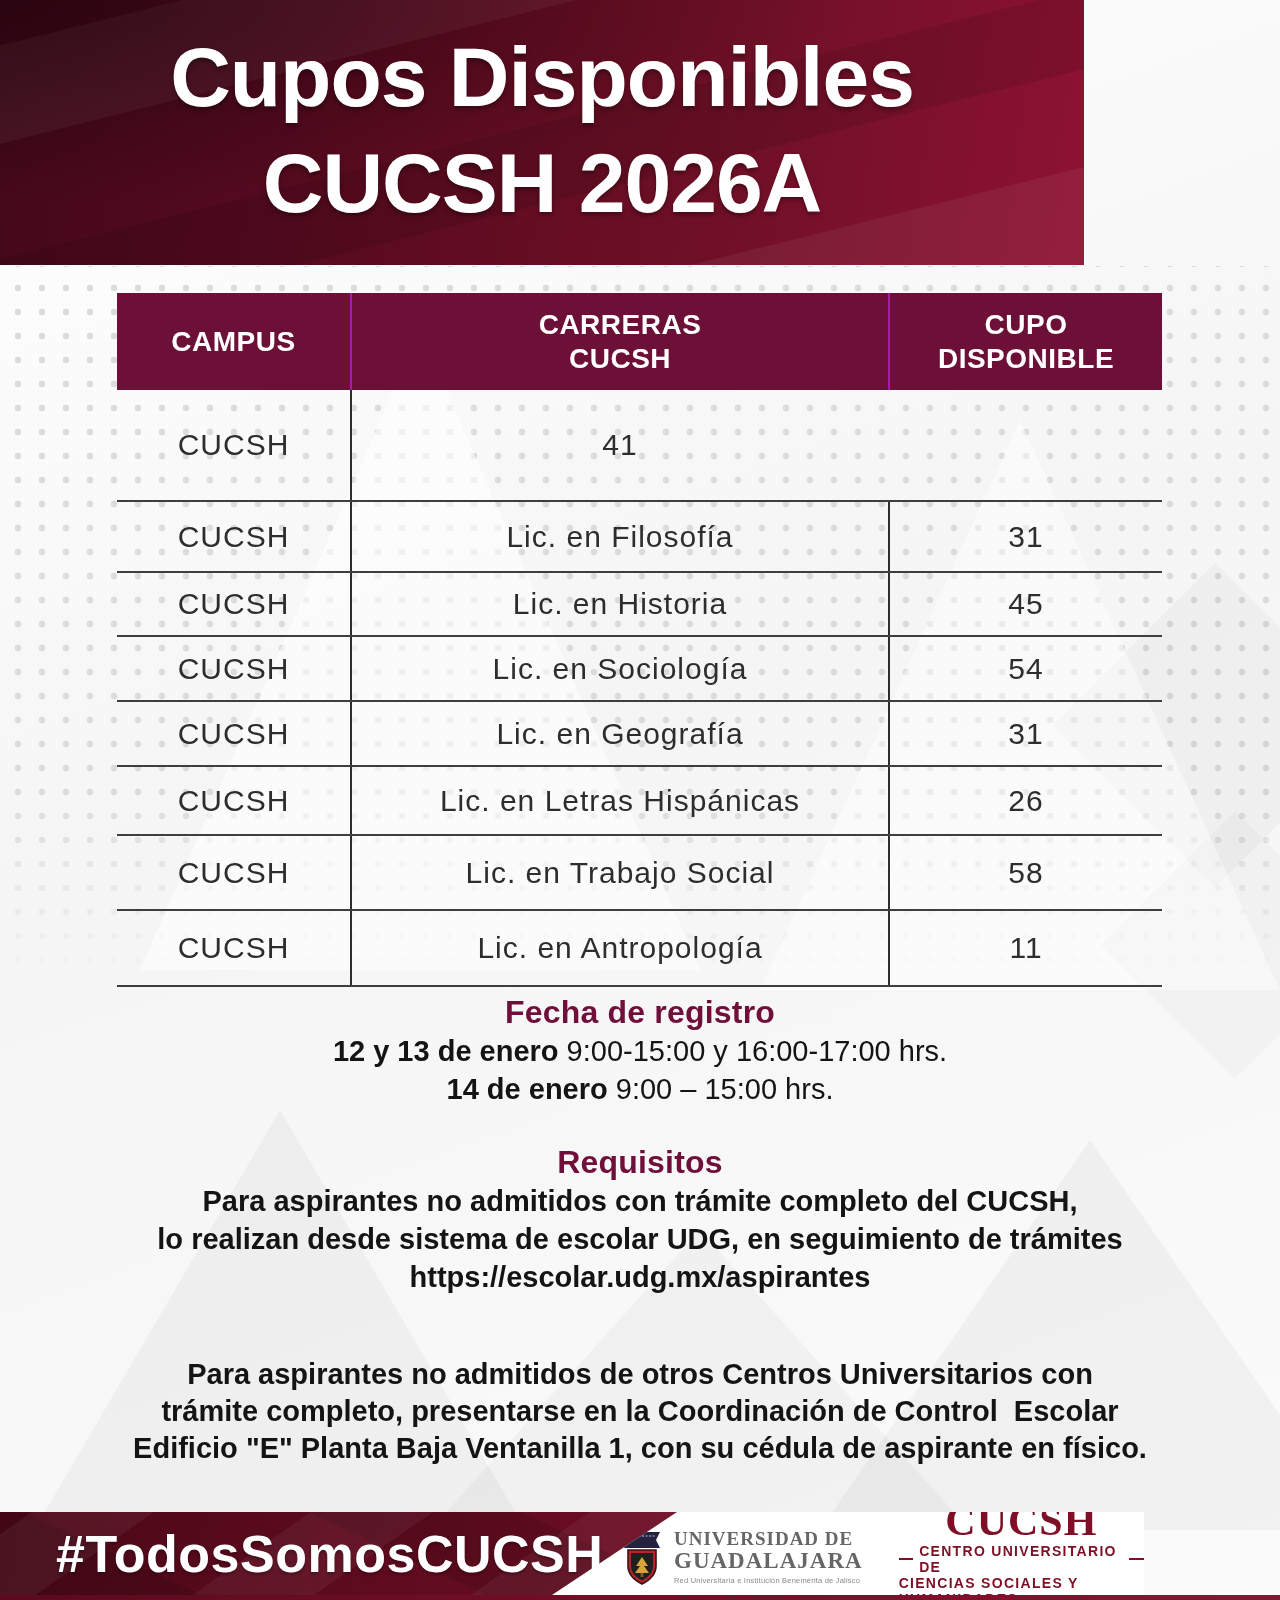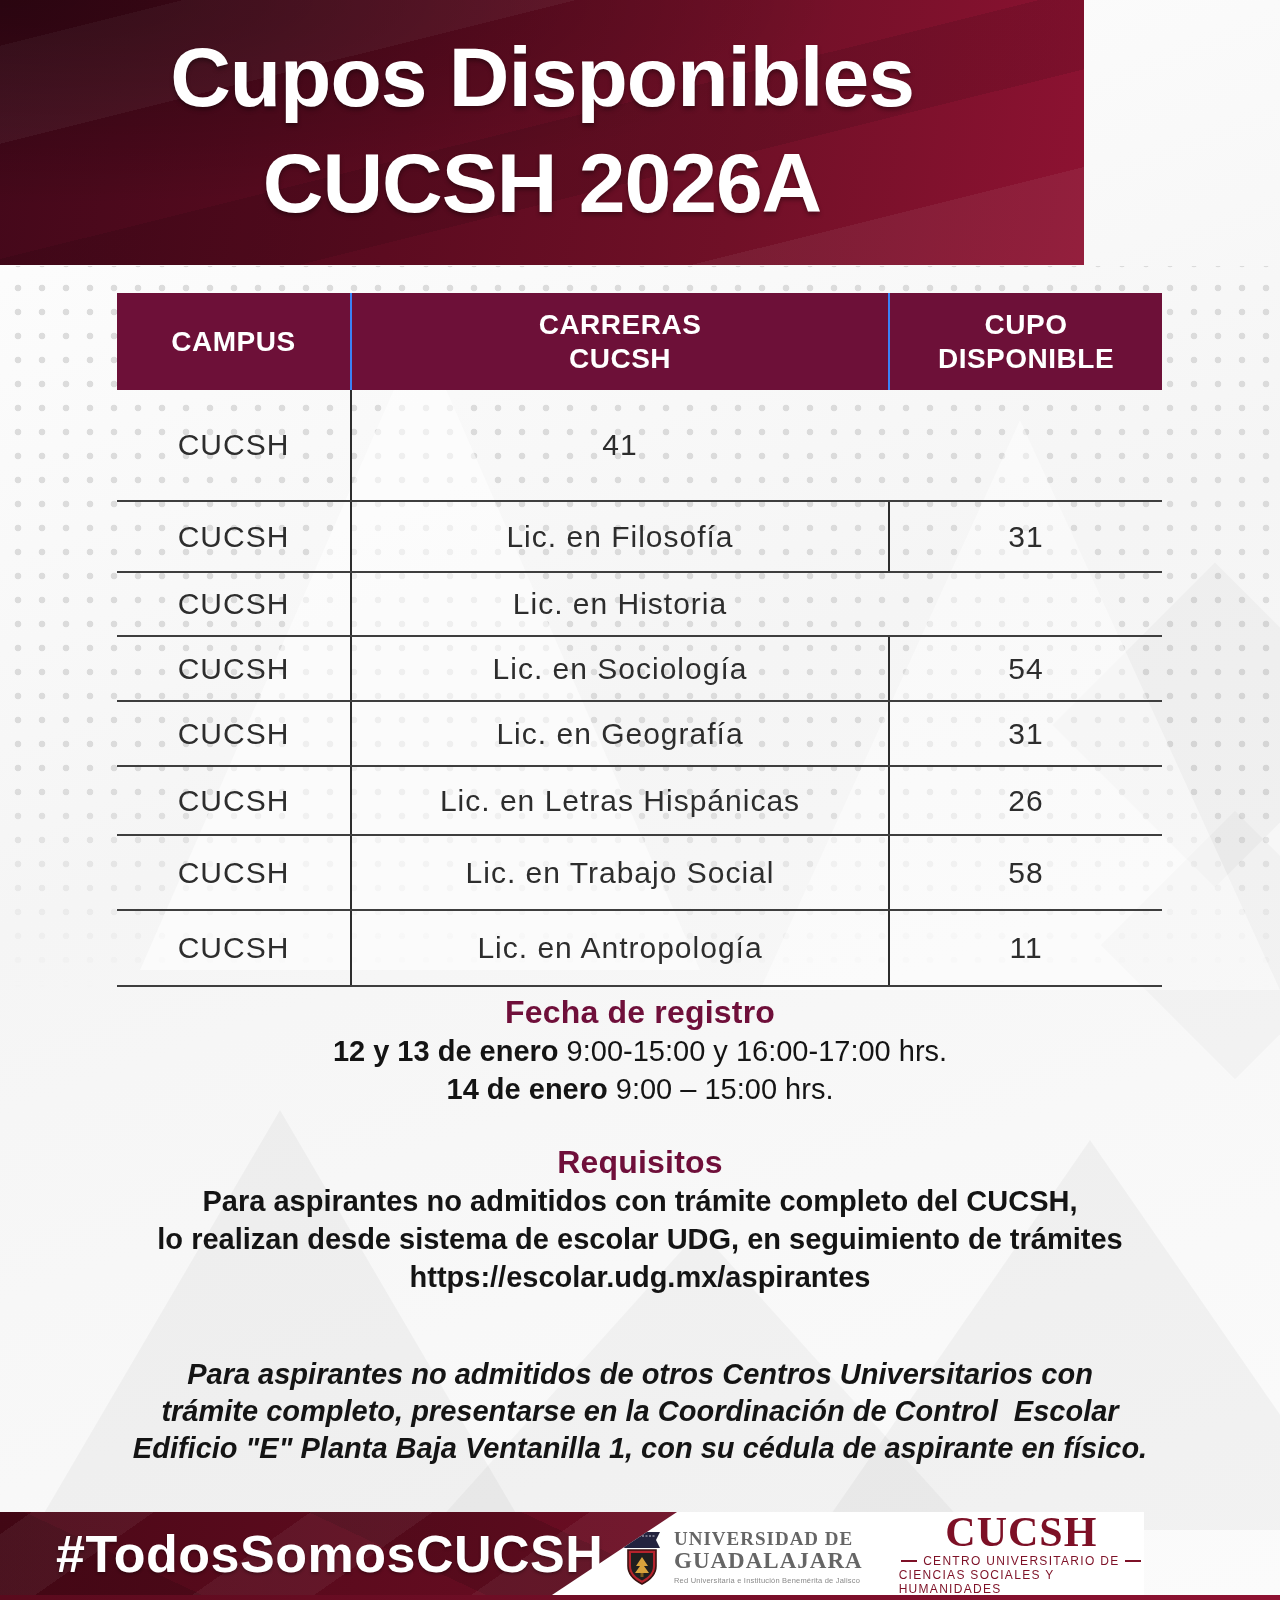--- a/index.html
+++ b/index.html
@@ -64,21 +64,21 @@
   .thead {
     display: grid; grid-template-columns: 233px 538px 274px;
     height: 97px;
     background: #6d1038;
   }
   .thead .hcell {
     display: flex; flex-direction: column; align-items: center; justify-content: center;
     color: #ffffff; font-weight: 700; font-size: 28px; line-height: 34px;
     letter-spacing: 0.5px; text-align: center;
   }
-  .thead .hcell + .hcell { border-left: 2px solid #3b82f6; }
+  .thead .hcell + .hcell { border-left: 2px solid #a21caf; }
   .trow {
     display: grid; grid-template-columns: 233px 538px 274px;
     border-bottom: 2px solid #3e3e3e;
   }
   .r0 { height: 112px; } .r1 { height: 71px; } .r2 { height: 64px; }
   .r3 { height: 65px; }  .r4 { height: 65px; } .r5 { height: 69px; }
   .r6 { height: 75px; }  .r7 { height: 76px; }
   .cell {
     display: flex; align-items: center; justify-content: center;
     font-size: 30px; color: #2d2d2d; letter-spacing: 1px;
@@ -93,21 +93,21 @@
     color: #6f0f3a; font-size: 32px; font-weight: 800; line-height: 40px;
     letter-spacing: 0.2px;
   }
   .section .line { font-size: 29px; line-height: 38px; font-weight: 500; white-space: pre; }
   .section .line b { font-weight: 800; }
   .registro  { top: 992px; }
   .requisitos{ top: 1142px; }
   .requisitos .line { font-weight: 600; }
   .requisitos .url { font-weight: 800; }
   .otros     { top: 1356px; }
-  .otros .line { font-weight: 600; line-height: 37px; font-style: italic; }
+  .otros .line { font-weight: 600; line-height: 37px; }
 
   
   .footer {
     position: absolute; left: 0; top: 1512px; width: 1144px; height: 88px;
     background:
       repeating-linear-gradient(-35deg, rgba(255,255,255,0.05) 0 70px, rgba(255,255,255,0) 70px 160px),
       repeating-linear-gradient(25deg, rgba(0,0,0,0.12) 0 90px, rgba(0,0,0,0) 90px 210px),
       linear-gradient(100deg, #4a0817 0%, #6b0d23 55%, #8e1232 100%);
     z-index: 4;
   }
@@ -135,21 +135,21 @@
   .udg-name.l2 { font-size: 23px; line-height: 24px; }
   .udg-tag { font-size: 7.5px; color: #8a8a8a; margin-top: 3px; letter-spacing: 0.2px; }
   .cucsh { display: flex; flex-direction: column; align-items: center; }
   .cucsh-acronym {
     font-family: "Liberation Serif", "DejaVu Serif", serif;
     color: #7d1026; font-size: 42px; font-weight: 900; line-height: 40px; letter-spacing: 1px;
   }
   .cucsh-sub { display: flex; align-items: center; gap: 6px; margin-top: 2px; }
   .cucsh-sub .rule { width: 16px; height: 2px; background: #7d1026; }
   .cucsh-sub-text, .cucsh-sub2 {
-    color: #7d1026; font-size: 12px; font-weight: 400; letter-spacing: 1.3px;
+    color: #7d1026; font-size: 14px; font-weight: 700; letter-spacing: 1.3px;
   }
 </style>
 </head>
 <body>
 
 <div class="poster">
 
   <div class="dots"></div>
   <div class="tri w1"></div>
   <div class="tri w2"></div>
@@ -190,20 +190,21 @@
       <div class="cell career">
           <span>Lic. en Filosofía</span>
         </div>
       <div class="cell spots">31</div>
     </div>
     <div class="trow r2">
       <div class="cell campus">CUCSH</div>
       <div class="cell career">
           <span>Lic. en Historia</span>
         </div>
+      <div class="cell spots">45</div>
     </div>
     <div class="trow r3">
       <div class="cell campus">CUCSH</div>
       <div class="cell career">
           <span>Lic. en Sociología</span>
         </div>
       <div class="cell spots">54</div>
     </div>
     <div class="trow r4">
       <div class="cell campus">CUCSH</div>

